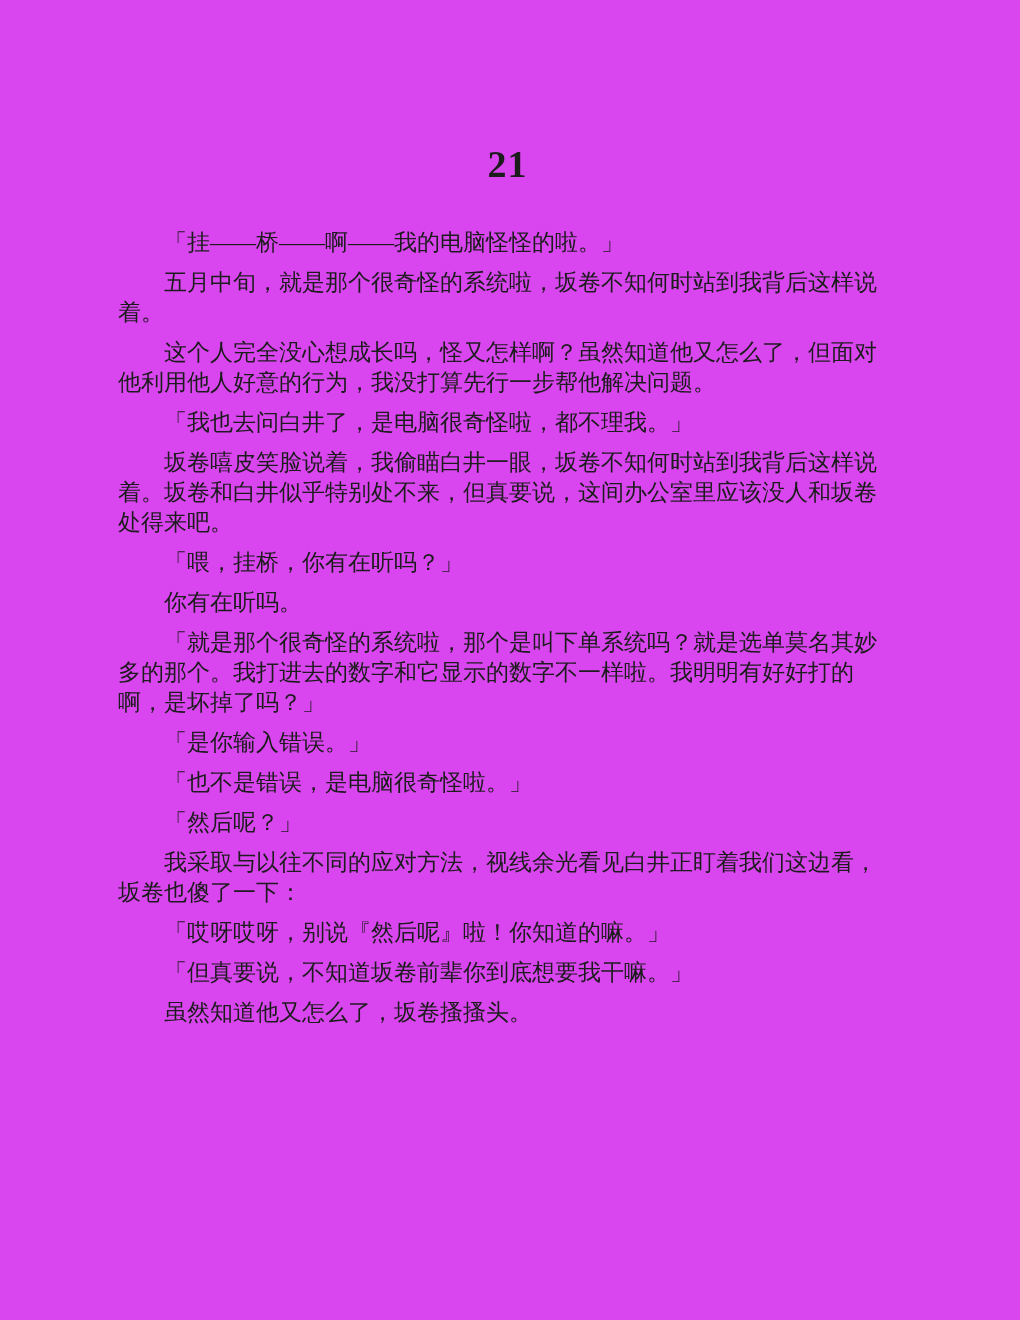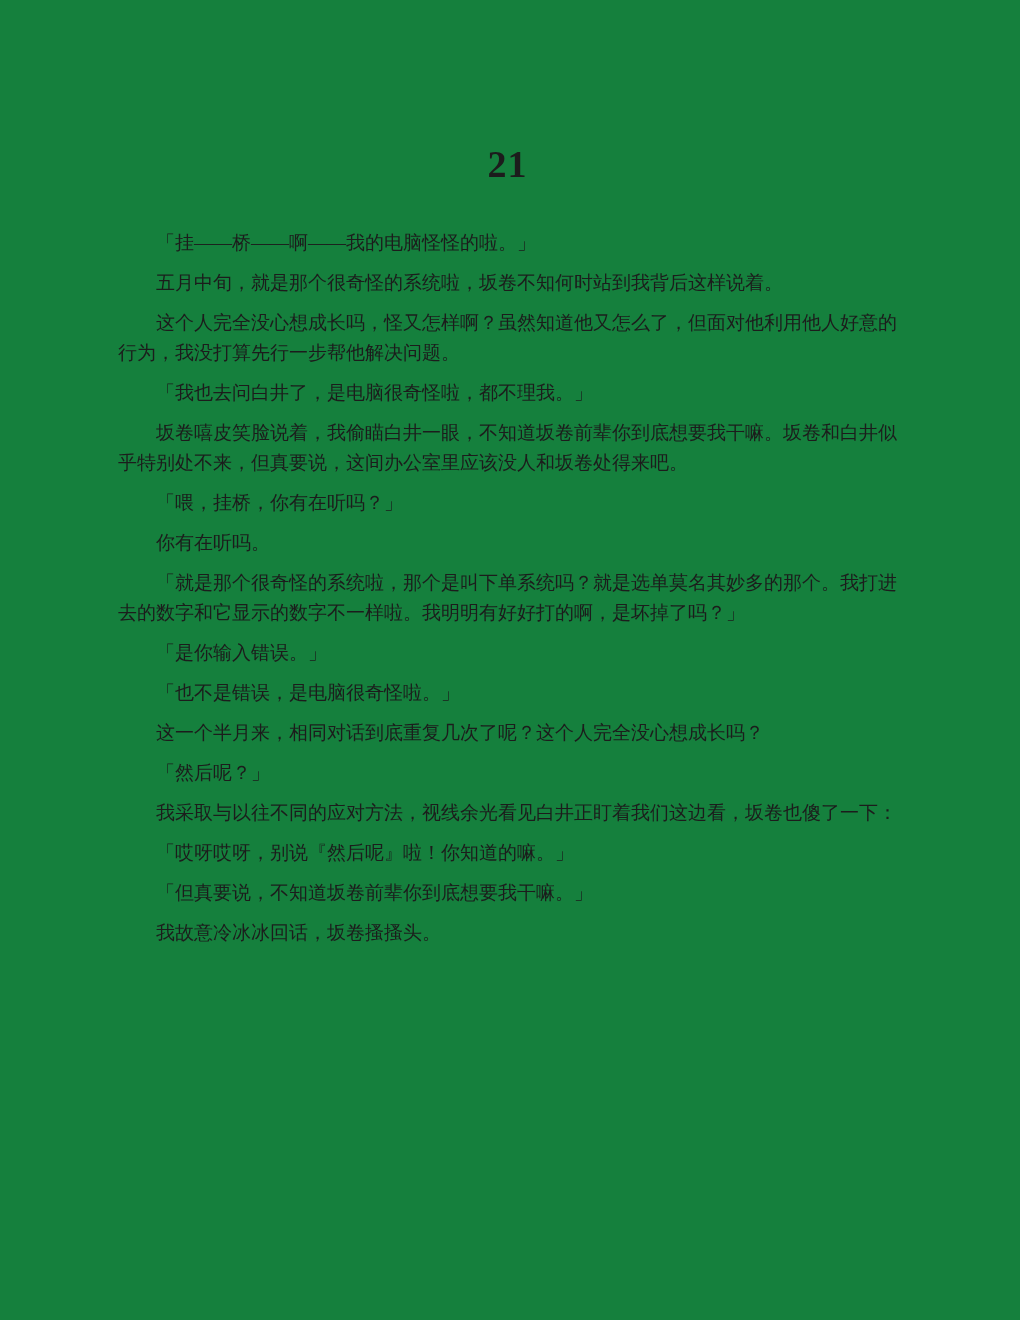--- a/index.html
+++ b/index.html
@@ -4,61 +4,60 @@
 <style>
   html, body {
     margin: 0;
     padding: 0;
     background: #ffffff;
   }
   .page {
     position: relative;
     width: 1020px;
     height: 1320px;
-    background: #15803d;
+    background: #d946ef;
     box-sizing: border-box;
     padding: 145px 123px 0 118px;
     font-family: "Liberation Serif", "DejaVu Serif", serif;
     color: #1c1c1c;
     overflow: hidden;
   }
   .chapter-title {
     margin: 0 0 45px 0;
     font-size: 38px;
     line-height: 38px;
     font-weight: 700;
     text-align: center;
     letter-spacing: 1px;
   }
   .body-text p {
     margin: 0 0 10px 0;
-    font-size: 19px;
+    font-size: 23px;
     line-height: 30px;
     text-indent: 2em;
     word-break: break-all;
     line-break: strict;
   }
 </style>
 </head>
 <body>
 
 <div class="page">
   <h1 class="chapter-title">21</h1>
 
   <div class="body-text">
     <p>「挂——桥——啊——我的电脑怪怪的啦。」</p>
     <p>五月中旬，就是那个很奇怪的系统啦，坂卷不知何时站到我背后这样说着。</p>
     <p>这个人完全没心想成长吗，怪又怎样啊？虽然知道他又怎么了，但面对他利用他人好意的行为，我没打算先行一步帮他解决问题。</p>
     <p>「我也去问白井了，是电脑很奇怪啦，都不理我。」</p>
-    <p>坂卷嘻皮笑脸说着，我偷瞄白井一眼，不知道坂卷前辈你到底想要我干嘛。坂卷和白井似乎特别处不来，但真要说，这间办公室里应该没人和坂卷处得来吧。</p>
+    <p>坂卷嘻皮笑脸说着，我偷瞄白井一眼，坂卷不知何时站到我背后这样说着。坂卷和白井似乎特别处不来，但真要说，这间办公室里应该没人和坂卷处得来吧。</p>
     <p>「喂，挂桥，你有在听吗？」</p>
     <p>你有在听吗。</p>
     <p>「就是那个很奇怪的系统啦，那个是叫下单系统吗？就是选单莫名其妙多的那个。我打进去的数字和它显示的数字不一样啦。我明明有好好打的啊，是坏掉了吗？」</p>
     <p>「是你输入错误。」</p>
     <p>「也不是错误，是电脑很奇怪啦。」</p>
-    <p>这一个半月来，相同对话到底重复几次了呢？这个人完全没心想成长吗？</p>
     <p>「然后呢？」</p>
     <p>我采取与以往不同的应对方法，视线余光看见白井正盯着我们这边看，坂卷也傻了一下：</p>
     <p>「哎呀哎呀，别说『然后呢』啦！你知道的嘛。」</p>
     <p>「但真要说，不知道坂卷前辈你到底想要我干嘛。」</p>
-    <p>我故意冷冰冰回话，坂卷搔搔头。</p>
+    <p>虽然知道他又怎么了，坂卷搔搔头。</p>
   </div>
 </div>
 
 </body></html>

